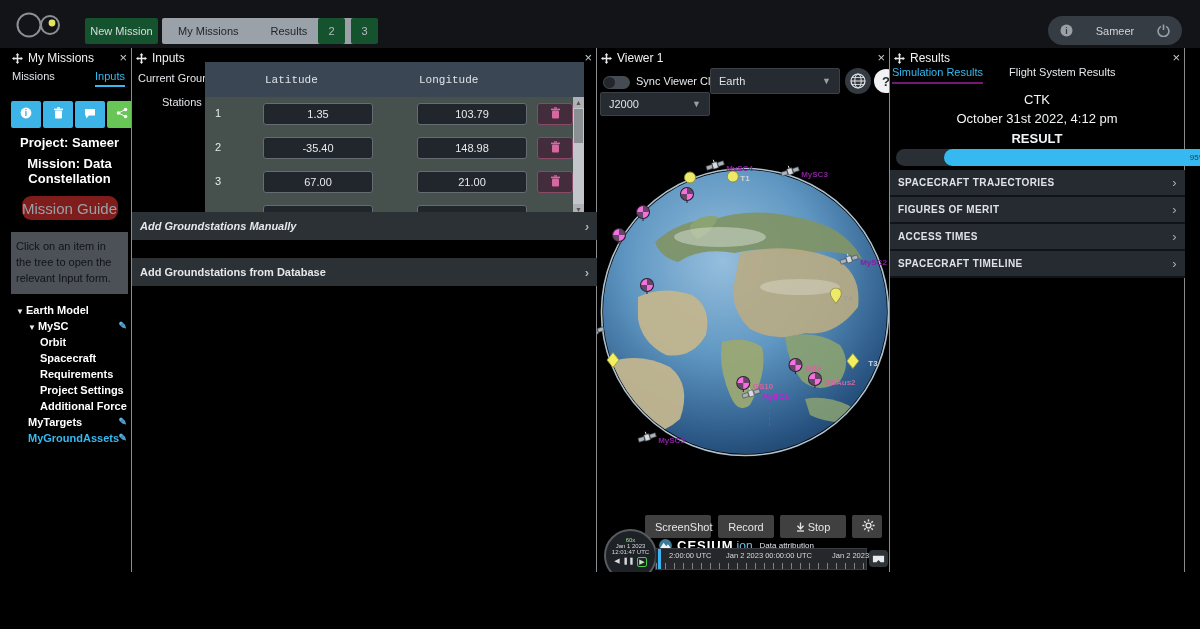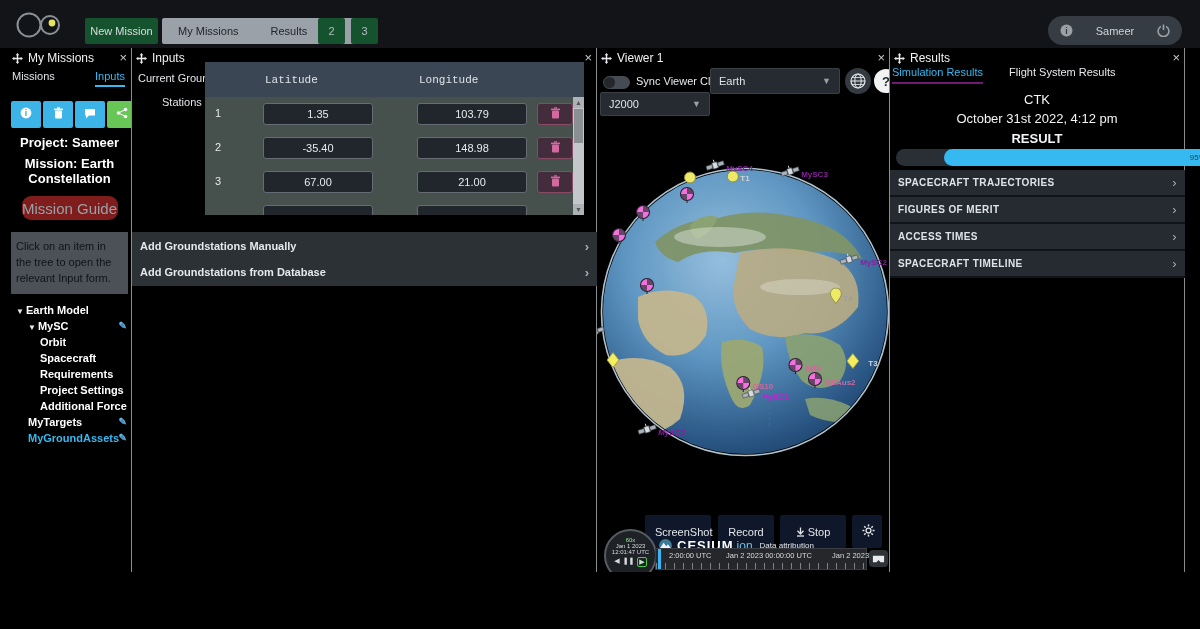--- a/index.html
+++ b/index.html
@@ -80,21 +80,21 @@
     color:#dfe3e7; font-size:11px; display:flex; align-items:center; padding:0 8px; cursor:pointer; }
   .vselect .chev { margin-left:auto; font-size:9px; color:#9aa0a6; }
   .roundbtn { position:absolute; border:none; border-radius:4px; background:#343a41;
     display:flex; align-items:center; justify-content:center; cursor:pointer; }
   #help-btn { background:#f0f2f4; color:#23272c; font-weight:bold; font-size:13px; border-radius:50%; }
   #globe-wrap { position:absolute; left:3px; top:119px; width:290px; height:290px; }
   .marker { position:absolute; transform:translate(-50%,-50%); display:flex; align-items:center; }
   .marker .mlabel { font-size:8px; font-weight:bold; margin-left:1px; white-space:nowrap; }
   #track-line { position:absolute; left:172px; top:358px; height:20px; width:0;
     border-left:1px dashed #b23ab2; opacity:.7; }
-  .vbtn { position:absolute; top:467px; height:33px; background:#0f172a; border:none;
+  .vbtn { position:absolute; top:467px; height:23px; background:#404040; border:none;
     border-radius:2px; color:#e3e6e9; font-size:11px; cursor:pointer; padding:0 10px; }
   #cesium-row { position:absolute; left:60px; top:490px; display:flex; align-items:center; gap:3px; }
   #cesium-brand { font-size:13px; font-weight:bold; letter-spacing:1px; color:#fff; }
   #cesium-ion { font-size:12px; color:#6fc1de; }
   #cesium-attr { font-size:8px; color:#e3e6e9; margin-left:4px; }
   #anim-widget { position:absolute; left:7px; top:481px; width:53px; height:53px; border-radius:50%;
     background:#1e2227; border:2px solid #555b61; text-align:center; font-size:6px; color:#d8dbde; }
   #anim-widget .spd { color:#9be89b; margin-top:6px; }
   #anim-widget .abtns { display:flex; justify-content:center; gap:3px; margin-top:2px; font-size:7px; }
   #anim-widget .abtns span { cursor:pointer; }
@@ -187,21 +187,21 @@
         <span><svg width="12" height="12" viewBox="0 0 12 12">
             <circle cx="2.5" cy="6" r="1.8" fill="#fff"></circle>
             <circle cx="9.5" cy="2.5" r="1.8" fill="#fff"></circle>
             <circle cx="9.5" cy="9.5" r="1.8" fill="#fff"></circle>
             <line x1="2.5" y1="6" x2="9.5" y2="2.5" stroke="#fff"></line>
             <line x1="2.5" y1="6" x2="9.5" y2="9.5" stroke="#fff"></line>
           </svg></span>
       </button>
     </div>
   <div class="proj">Project: Sameer</div>
-  <div class="proj" style="width:110px;margin:6px auto 0">Mission: Earth Constellation</div>
+  <div class="proj" style="width:110px;margin:6px auto 0">Mission: Data Constellation</div>
   <button class="missguide">Mission Guide</button>
   <div class="hintbox">Click on an item in the tree to open the relevant Input form.</div>
   <div id="tree">
       <div class="tnode" style="padding-left: 8px;"><span class="arr">▼</span><span>Earth Model</span></div>
       <div class="tnode" style="padding-left: 20px;"><span class="arr">▼</span><span>MySC</span><span class="pencil">✎</span></div>
       <div class="tnode" style="padding-left: 32px;"><span>Orbit</span></div>
       <div class="tnode" style="padding-left: 32px;"><span>Spacecraft</span></div>
       <div class="tnode" style="padding-left: 32px;"><span>Requirements</span></div>
       <div class="tnode" style="padding-left: 32px;"><span>Project Settings</span></div>
       <div class="tnode" style="padding-left: 32px;"><span>Additional Force</span></div>
@@ -263,21 +263,21 @@
           <input class="gs-input gs-lon" value="" style="">
         </div>
       </div>
     <div id="gs-scroll">
       <span class="scroll-arrow" style="top:0">▲</span>
       <div id="gs-thumb"></div>
       <span class="scroll-arrow" style="bottom:0">▼</span>
     </div>
   </div>
   <div id="accordion-wrap">
-      <div class="accordion" style="top: 184px;">
+      <div class="accordion" style="top: 164px; font-style: italic;">
         <span>Add Groundstations Manually</span>
         <span class="chev">›</span>
       </div>
       <div class="accordion" style="top: 210px;">
         <span>Add Groundstations from Database</span>
         <span class="chev">›</span>
       </div>
     </div>
 </section>
 
@@ -476,21 +476,21 @@
       <div class="marker" style="left: -2px; top: 286px;">
         <span><svg width="20" height="15" viewBox="0 0 20 15">
             <g transform="rotate(-18 10 7)">
               <rect x="1" y="5" width="6" height="4" fill="#aab2ba" stroke="#474c52" stroke-width="0.6"></rect>
               <rect x="13" y="5" width="6" height="4" fill="#aab2ba" stroke="#474c52" stroke-width="0.6"></rect>
               <rect x="7.5" y="3.8" width="5" height="6.2" fill="#d7dce1" stroke="#474c52" stroke-width="0.6"></rect>
               <line x1="10" y1="3.8" x2="10" y2="1" stroke="#d7dce1" stroke-width="0.9"></line>
             </g>
           </svg></span>
       </div>
-      <div class="marker" style="left: 64px; top: 384px; font-style: italic;">
+      <div class="marker" style="left: 64px; top: 392px;">
         <span><svg width="20" height="15" viewBox="0 0 20 15">
             <g transform="rotate(-18 10 7)">
               <rect x="1" y="5" width="6" height="4" fill="#aab2ba" stroke="#474c52" stroke-width="0.6"></rect>
               <rect x="13" y="5" width="6" height="4" fill="#aab2ba" stroke="#474c52" stroke-width="0.6"></rect>
               <rect x="7.5" y="3.8" width="5" height="6.2" fill="#d7dce1" stroke="#474c52" stroke-width="0.6"></rect>
               <line x1="10" y1="3.8" x2="10" y2="1" stroke="#d7dce1" stroke-width="0.9"></line>
             </g>
           </svg></span>
         <span class="mlabel" style="color:#8a1fa0">MySC5</span>
       </div>

